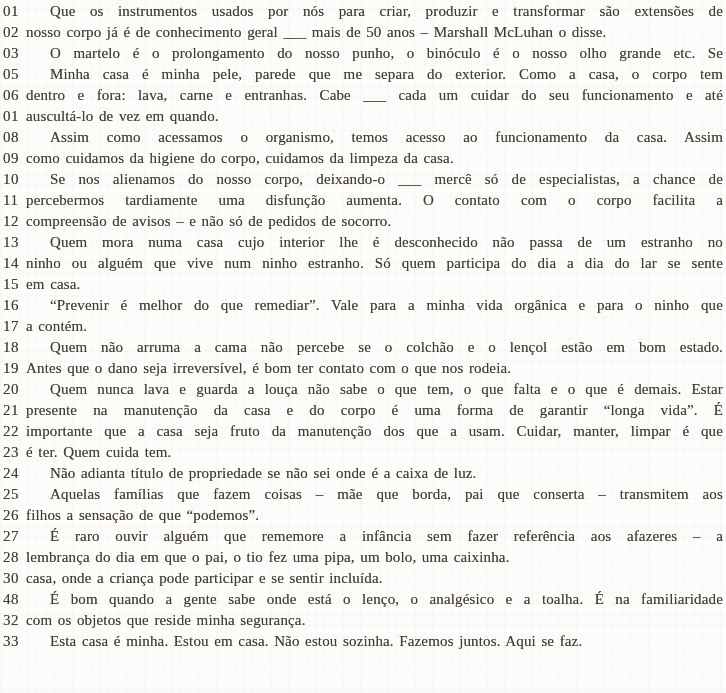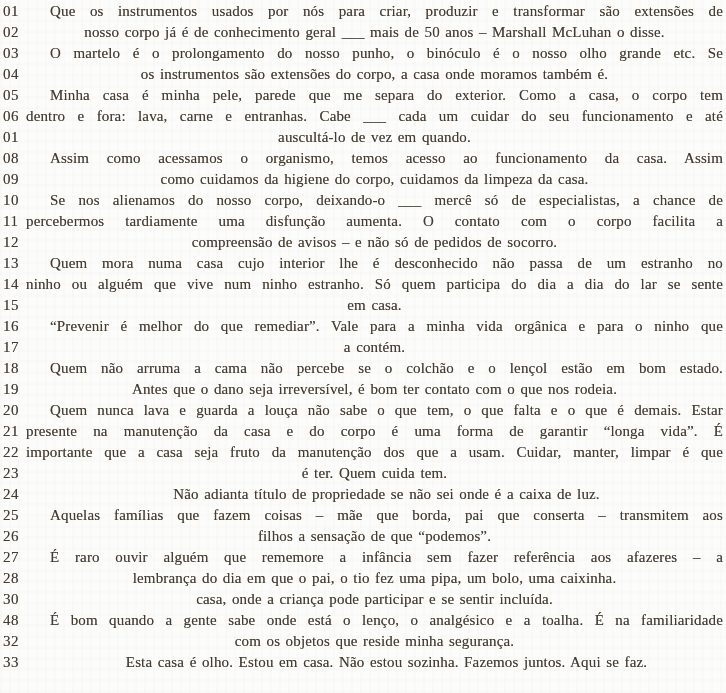--- a/index.html
+++ b/index.html
@@ -38,21 +38,21 @@
   .num {
     flex: 0 0 23px;
     padding-left: 3px;
     letter-spacing: 0.6px;
   }
   .txt {
     flex: 1 1 auto;
     min-width: 0;
     padding-right: 3px;
     overflow: hidden;
-    text-align: center;
+    text-align: left;
   }
   .line.justify .txt {
     text-align: justify;
     text-align-last: justify;
   }
   .line.indent .txt {
     text-indent: 24px;
   }
 </style>
 </head>
@@ -64,24 +64,20 @@
     <span class="num">01</span>
     <span class="txt">Que os instrumentos usados por nós para criar, produzir e transformar são extensões de</span>
   </div>
       <div class="line">
     <span class="num">02</span>
     <span class="txt">nosso corpo já é de conhecimento geral ___ mais de 50 anos – Marshall McLuhan o disse.</span>
   </div>
       <div class="line indent justify">
     <span class="num">03</span>
     <span class="txt">O martelo é o prolongamento do nosso punho, o binóculo é o nosso olho grande etc. Se</span>
-  </div>
-      <div class="line">
-    <span class="num">04</span>
-    <span class="txt">os instrumentos são extensões do corpo, a casa onde moramos também é.</span>
   </div>
       <div class="line indent justify">
     <span class="num">05</span>
     <span class="txt">Minha casa é minha pele, parede que me separa do exterior. Como a casa, o corpo tem</span>
   </div>
       <div class="line justify">
     <span class="num">06</span>
     <span class="txt">dentro e fora: lava, carne e entranhas. Cabe ___ cada um cuidar do seu funcionamento e até</span>
   </div>
       <div class="line">
@@ -179,16 +175,16 @@
       <div class="line indent justify">
     <span class="num">48</span>
     <span class="txt">É bom quando a gente sabe onde está o lenço, o analgésico e a toalha. É na familiaridade</span>
   </div>
       <div class="line">
     <span class="num">32</span>
     <span class="txt">com os objetos que reside minha segurança.</span>
   </div>
       <div class="line indent">
     <span class="num">33</span>
-    <span class="txt">Esta casa é olho. Estou em casa. Não estou sozinha. Fazemos juntos. Aqui se faz.</span>
+    <span class="txt">Esta casa é minha. Estou em casa. Não estou sozinha. Fazemos juntos. Aqui se faz.</span>
   </div>
     </div>
 </div>
 
 </body></html>

